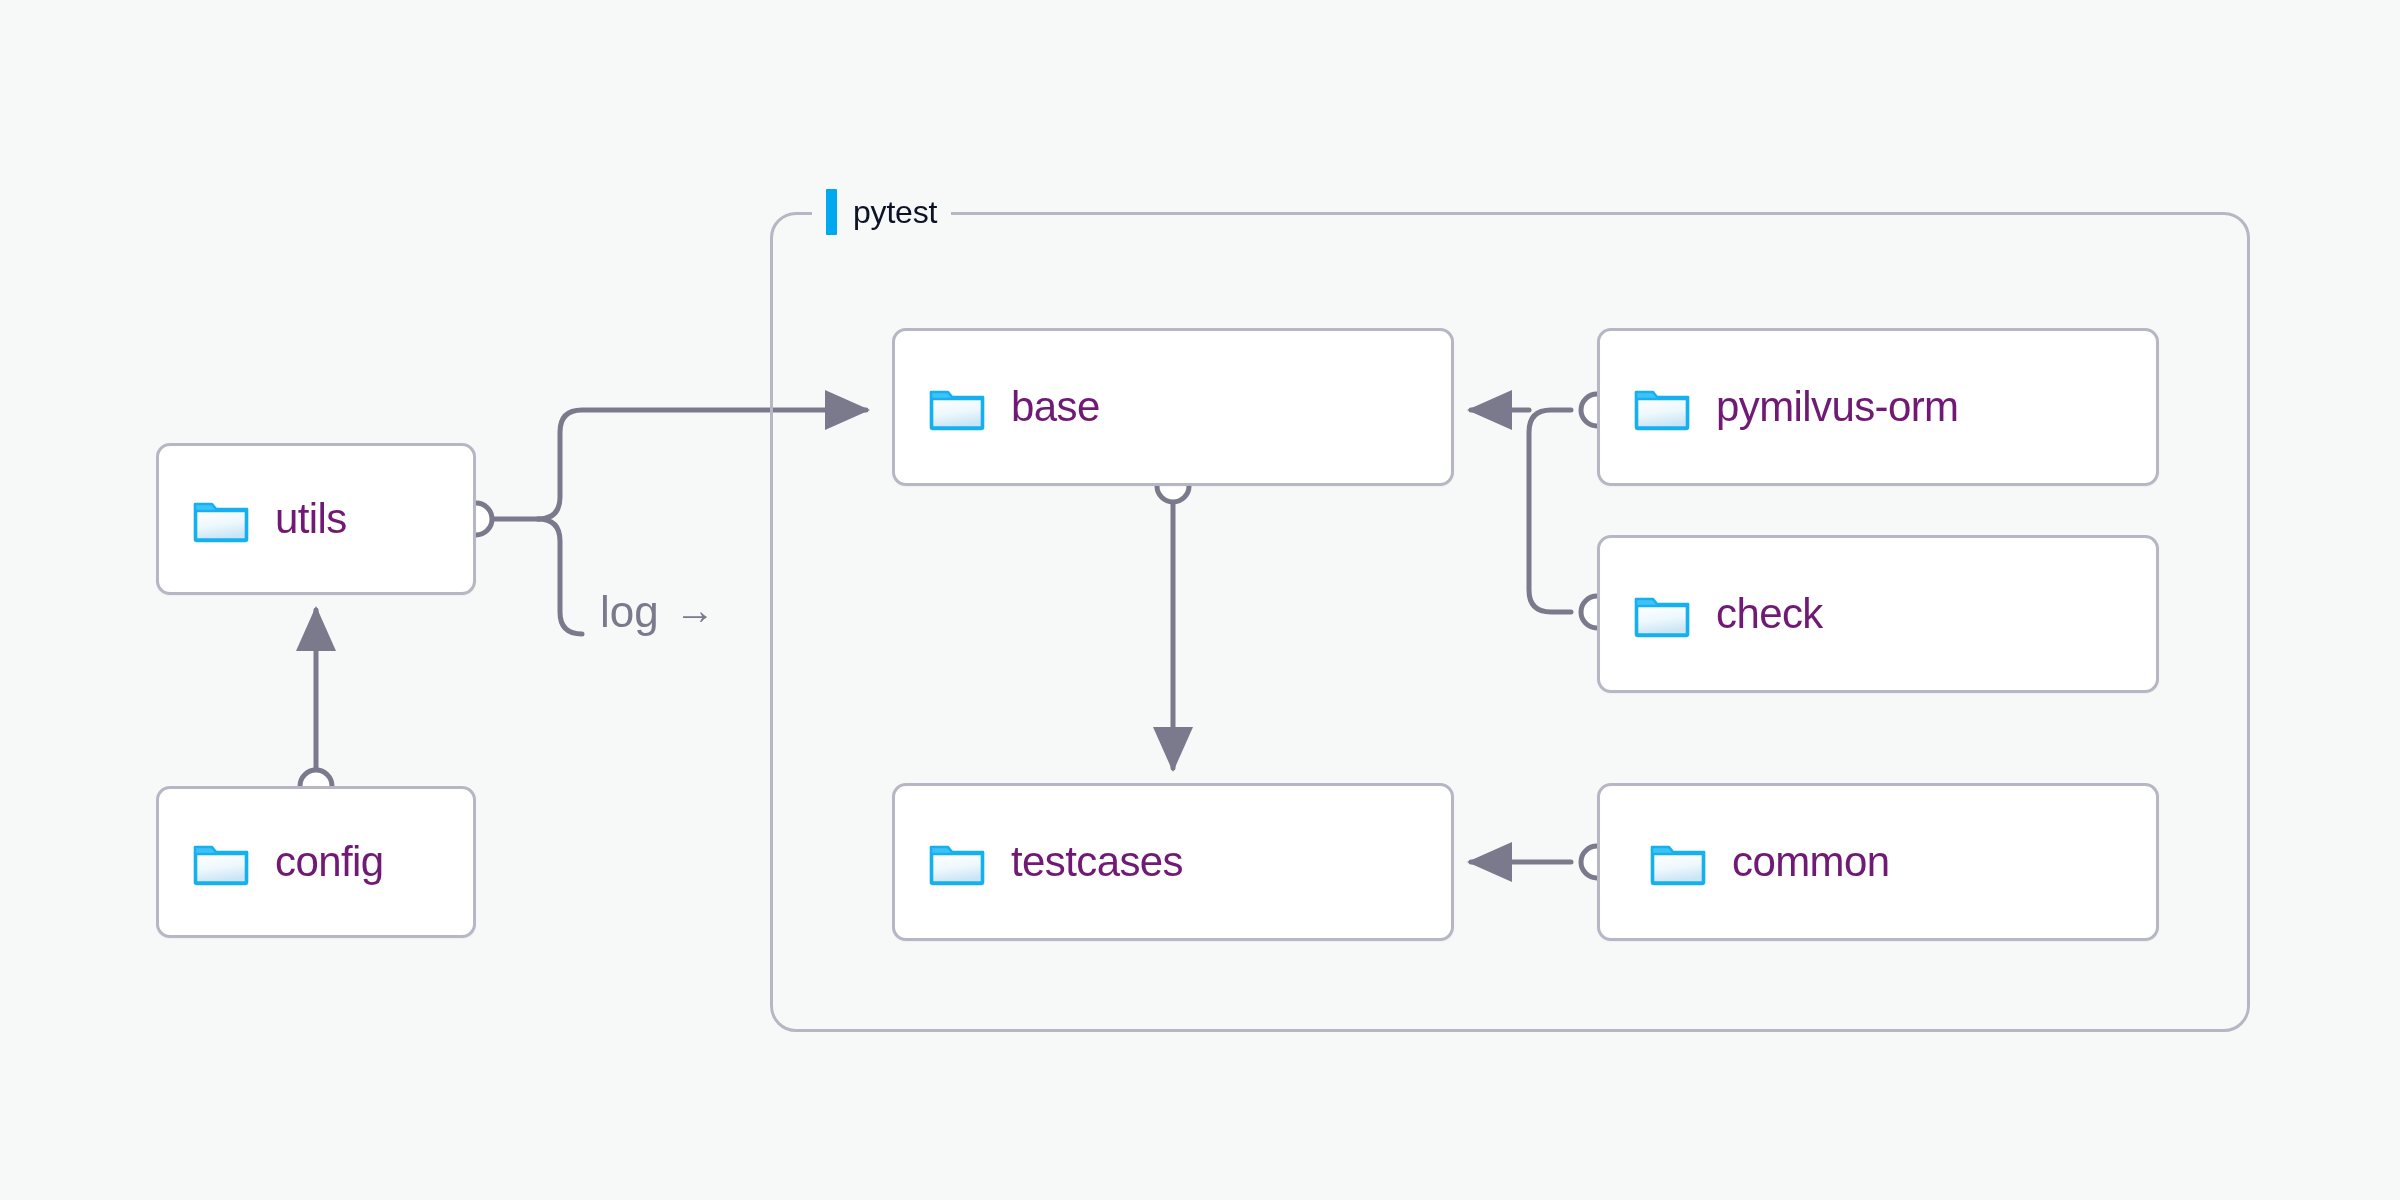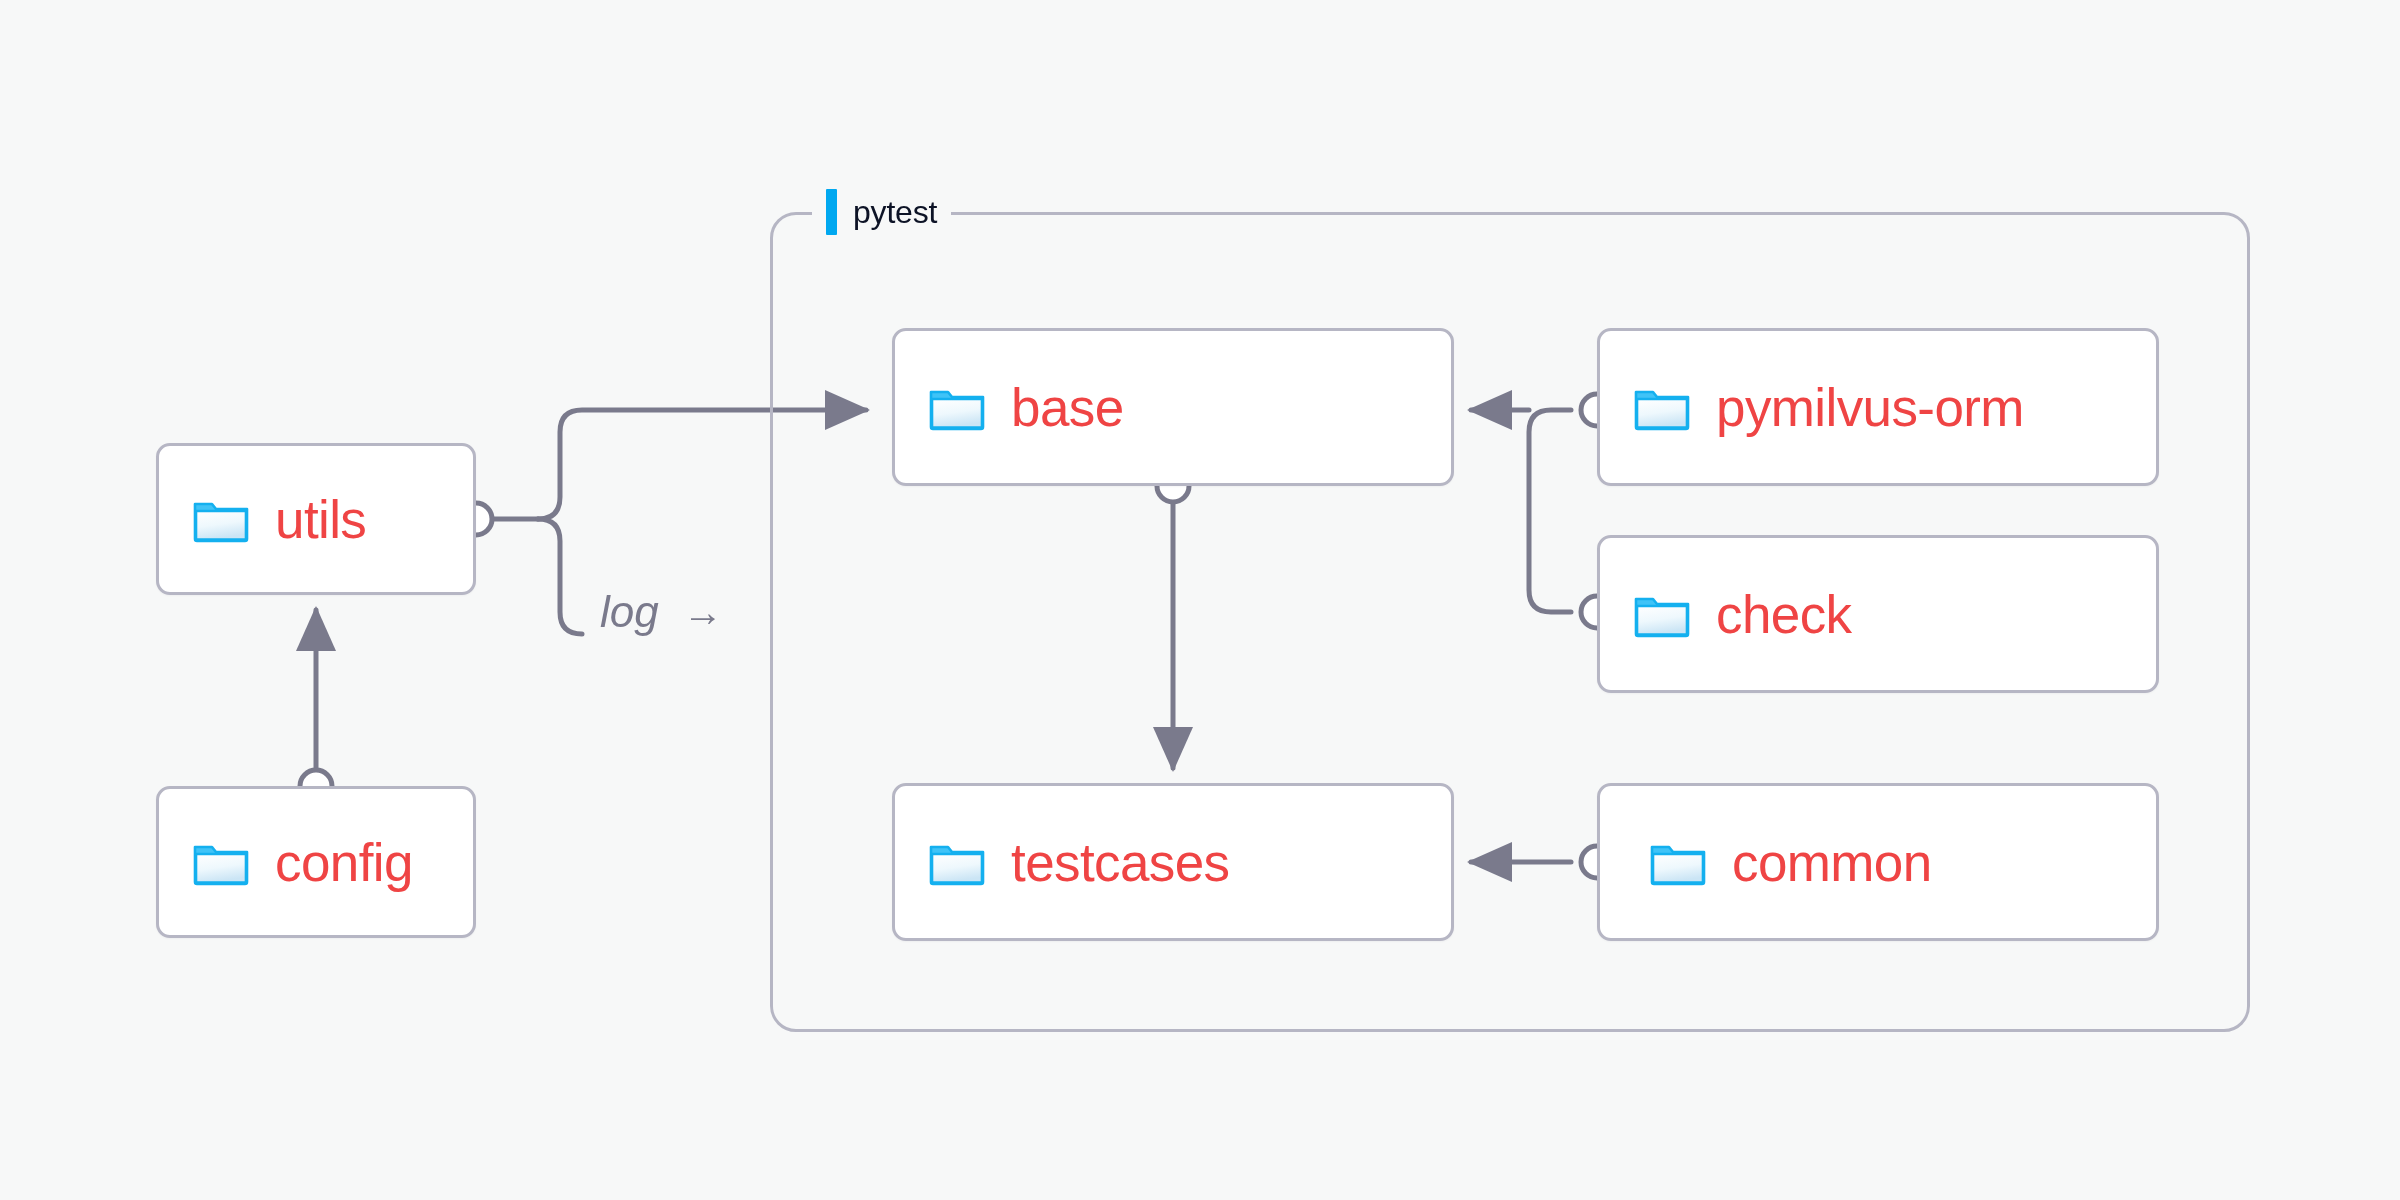--- a/index.html
+++ b/index.html
@@ -72,46 +72,45 @@
     align-items: center;
     box-shadow: 0 1px 2px rgba(20, 25, 50, 0.04);
   }
   .node-inner {
     display: flex;
     align-items: center;
     gap: 26px;
     padding-left: 34px;
   }
   .node-label {
-    font-size: 53px;
-    color: #ef4444;
+    font-size: 42px;
+    color: #701a75;
     letter-spacing: -0.6px;
     line-height: 1;
     white-space: nowrap;
   }
 
   
   .folder-icon {
     width: 56px;
     height: 48px;
     flex: none;
     display: block;
   }
 
   
   .edge-label {
     position: absolute;
     display: flex;
-    align-items: center;
-    gap: 24px;
+    align-items: flex-start;
+    gap: 16px;
     font-size: 44px;
     color: #7a7a8c;
     line-height: 1;
     white-space: nowrap;
-    font-style: italic;
   }
   .edge-label .arrow-glyph {
     font-size: 40px;
     color: #7a7a8c;
     line-height: 1;
   }
 </style>
 </head>
 <body>
 

